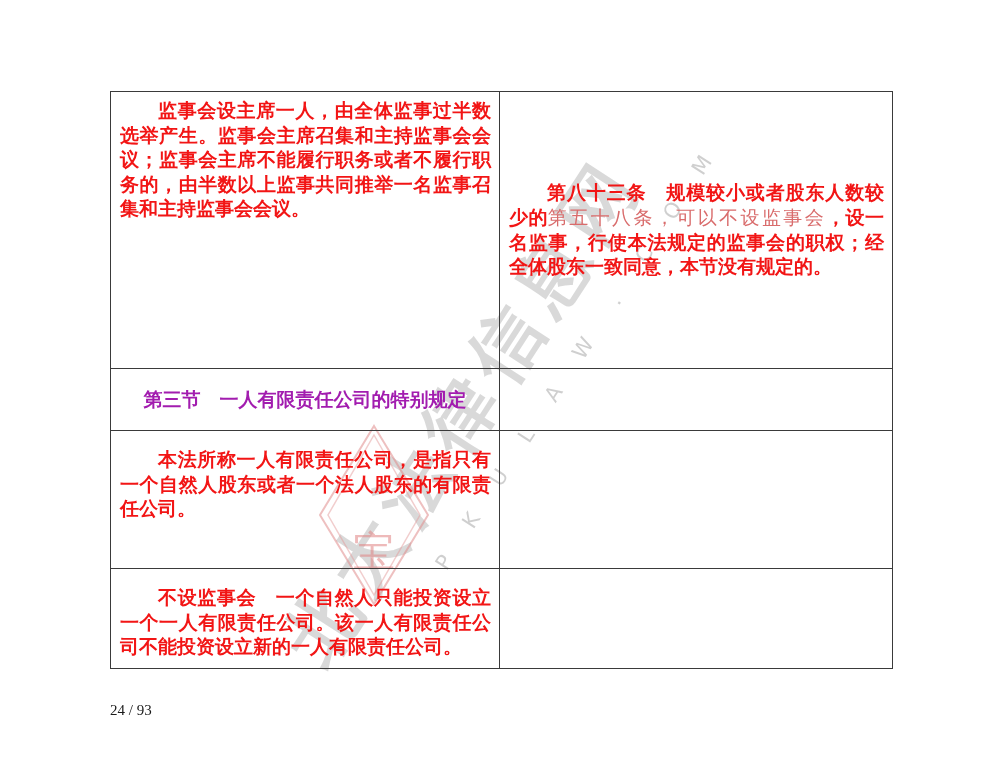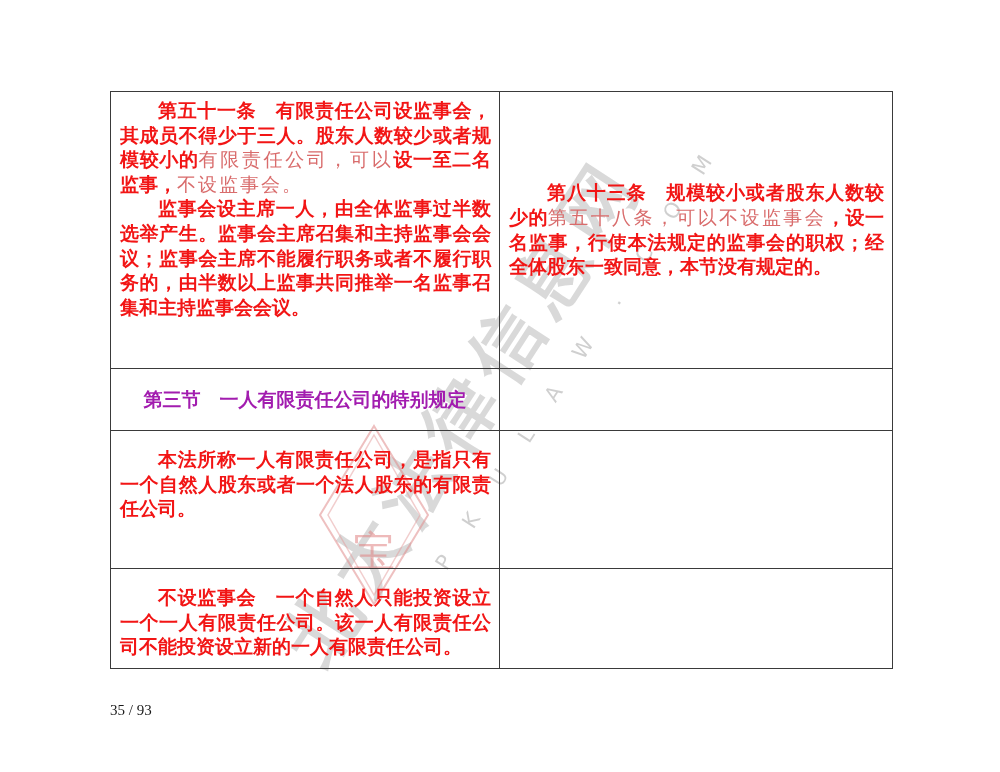--- a/index.html
+++ b/index.html
@@ -78,23 +78,20 @@
       <polygon points="56,2 110,91 56,180 2,91" fill="none" stroke="rgba(224,140,140,0.55)" stroke-width="2"></polygon>
       <polygon points="56,11 102,91 56,171 10,91" fill="none" stroke="rgba(228,155,155,0.5)" stroke-width="1.5"></polygon>
       <text x="56" y="142" font-size="42" fill="rgba(224,130,130,0.55)" text-anchor="middle">宝</text>
     </svg>
   </div>
 
   <div class="cmp-table">
 
     <div class="cell">
       <p class="para">
-        <span class="em">第五十一条　有限责任公司设监事会，其成员不得少于三人。股东人数较少或者规模较小的</span><span class="base">有限责任公司，可以</span><span class="em">设一至二名监事，</span><span class="base">不设监事会。</span>
-      </p>
-      <p class="para">
         <span class="em">监事会设主席一人，由全体监事过半数选举产生。监事会主席召集和主持监事会会议；监事会主席不能履行职务或者不履行职务的，由半数以上监事共同推举一名监事召集和主持监事会会议。</span>
       </p>
 
     </div>
     <div class="cell last-col v-center">
       <p class="para">
         <span class="em">第八十三条　规模较小或者股东人数较少的</span><span class="base">第五十八条，可以不设监事会</span><span class="em">，设一名监事，行使本法规定的监事会的职权；经全体股东一致同意，本节没有规定的。</span>
       </p>
     </div>
 
@@ -112,15 +109,15 @@
 
     <div class="cell last-row pad-lg">
       <p class="para">
         <span class="em">不设监事会　一个自然人只能投资设立一个一人有限责任公司。该一人有限责任公司不能投资设立新的一人有限责任公司。</span>
       </p>
     </div>
     <div class="cell last-col last-row"></div>
 
   </div>
 
-  <div class="footer-pagenum">35 / 93</div>
+  <div class="footer-pagenum">24 / 93</div>
 
 </div>
 
 </body></html>

